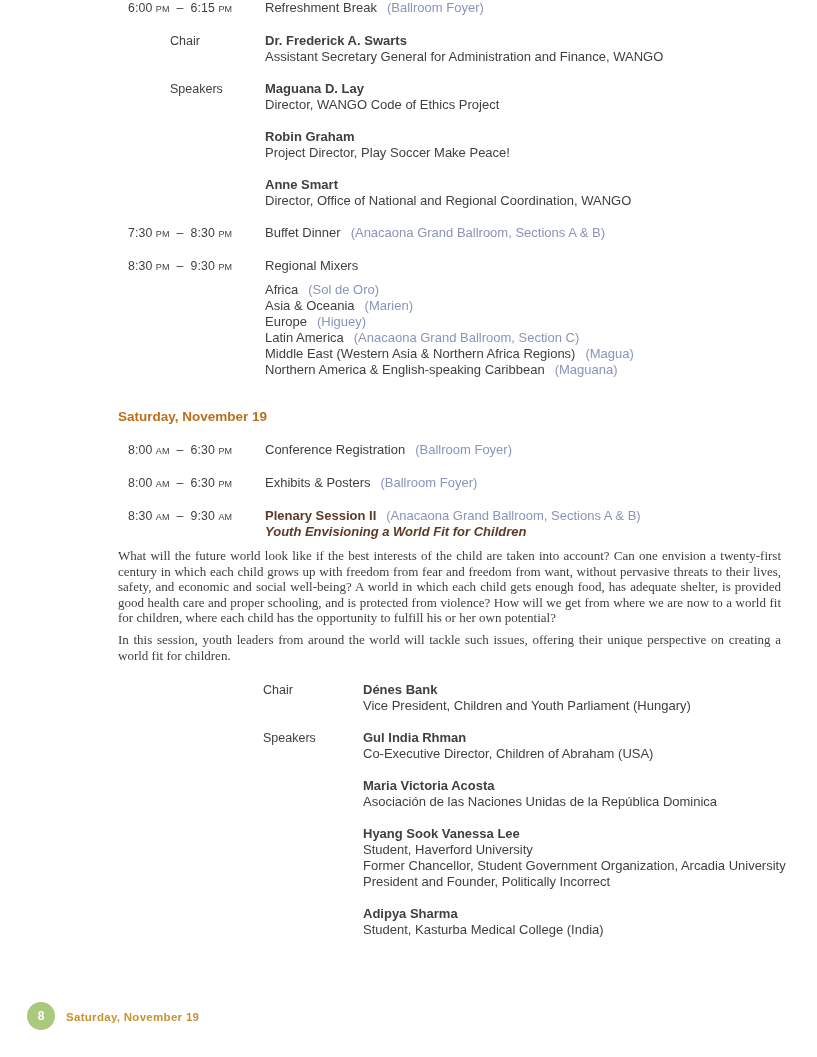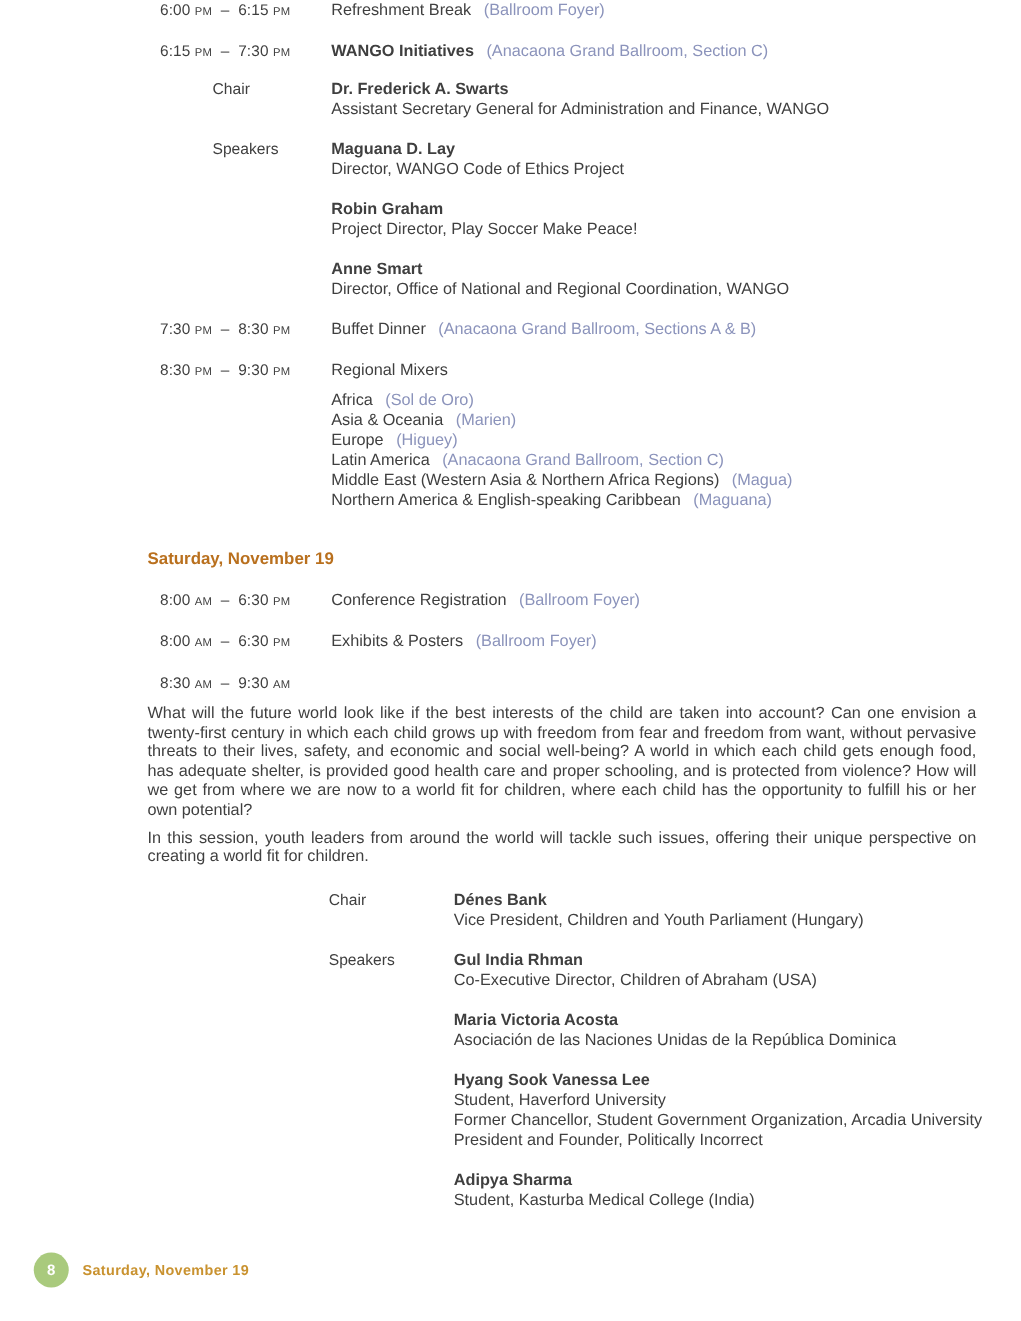--- a/index.html
+++ b/index.html
@@ -28,21 +28,21 @@
   .pinfo{flex:1;}
   .pname{font-weight:700;}
   .entry{margin-bottom:16px;}
   
   .mixers{margin-left:265px;margin-bottom:31px;}
   .mixer-line{line-height:16px;}
   
   .day-heading{margin:0 0 17px 118px;font-weight:700;font-size:13.5px;
                color:var(--day-heading,#b9701e);}
   
-  .para{margin:0 0 6px 118px;width:663px;text-align:justify;line-height:15.6px;}
+  .para{margin:0 0 6px 118px;width:663px;text-align:justify;line-height:15.6px;font-family:Liberation Serif, serif;}
   .para.last{margin-bottom:19px;}
   
   .plenary{margin-left:263px;}
   .plenary .plabel{width:100px;}
   
   .footer{position:absolute;left:0;top:1000px;width:817px;height:40px;}
   .badge{position:absolute;left:27px;top:2px;width:28px;height:28px;border-radius:50%;
          background:var(--page-badge-bg,#a9ca7d);color:var(--page-badge-text,#fff);
          display:flex;align-items:center;justify-content:center;
          font-weight:700;font-size:12px;}
@@ -54,26 +54,20 @@
 
 <div class="content">
 
   <div class="sched-row">
     <span class="time">6:00 PM  –  6:15 PM</span>
     <span class="event">
       <span>Refreshment Break</span><span class="loc">(Ballroom Foyer)</span>
     </span>
   </div>
 
-  <div class="sched-row mb14">
-    <span class="time">6:15 PM  –  7:30 PM</span>
-    <span class="event">
-      <span class="bold">WANGO Initiatives</span><span class="loc">(Anacaona Grand Ballroom, Section C)</span>
-    </span>
-  </div>
 
   <div class="people">
     <div class="person-row entry">
       <span class="plabel">Chair</span>
       <span class="pinfo">
         <div class="pname">Dr. Frederick A. Swarts</div>
         <div>Assistant Secretary General for Administration and Finance, WANGO</div>
       </span>
     </div>
     <div class="person-row entry">
@@ -145,20 +139,26 @@
 
   <div class="sched-row">
     <span class="time">8:00 AM  –  6:30 PM</span>
     <span class="event">
       <span>Exhibits &amp; Posters</span><span class="loc">(Ballroom Foyer)</span>
     </span>
   </div>
 
   <div class="sched-row mb8">
     <span class="time">8:30 AM  –  9:30 AM</span>
+    <span class="event">
+      <div>
+        <span class="bold maroon">Plenary Session II</span><span class="loc">(Anacaona Grand Ballroom, Sections A &amp; B)</span>
+      </div>
+      <div class="subtitle">Youth Envisioning a World Fit for Children</div>
+    </span>
   </div>
 
   <p class="para">What will the future world look like if the best interests of the child are taken into account? Can one envision a twenty-first century in which each child grows up with freedom from fear and freedom from want, without pervasive threats to their lives, safety, and economic and social well-being? A world in which each child gets enough food, has adequate shelter, is provided good health care and proper schooling, and is protected from violence? How will we get from where we are now to a world fit for children, where each child has the opportunity to fulfill his or her own potential?</p>
   <p class="para last">In this session, youth leaders from around the world will tackle such issues, offering their unique perspective on creating a world fit for children.</p>
 
   <div class="plenary">
     <div class="person-row entry">
       <span class="plabel">Chair</span>
       <span class="pinfo">
         <div class="pname">Dénes Bank</div>

